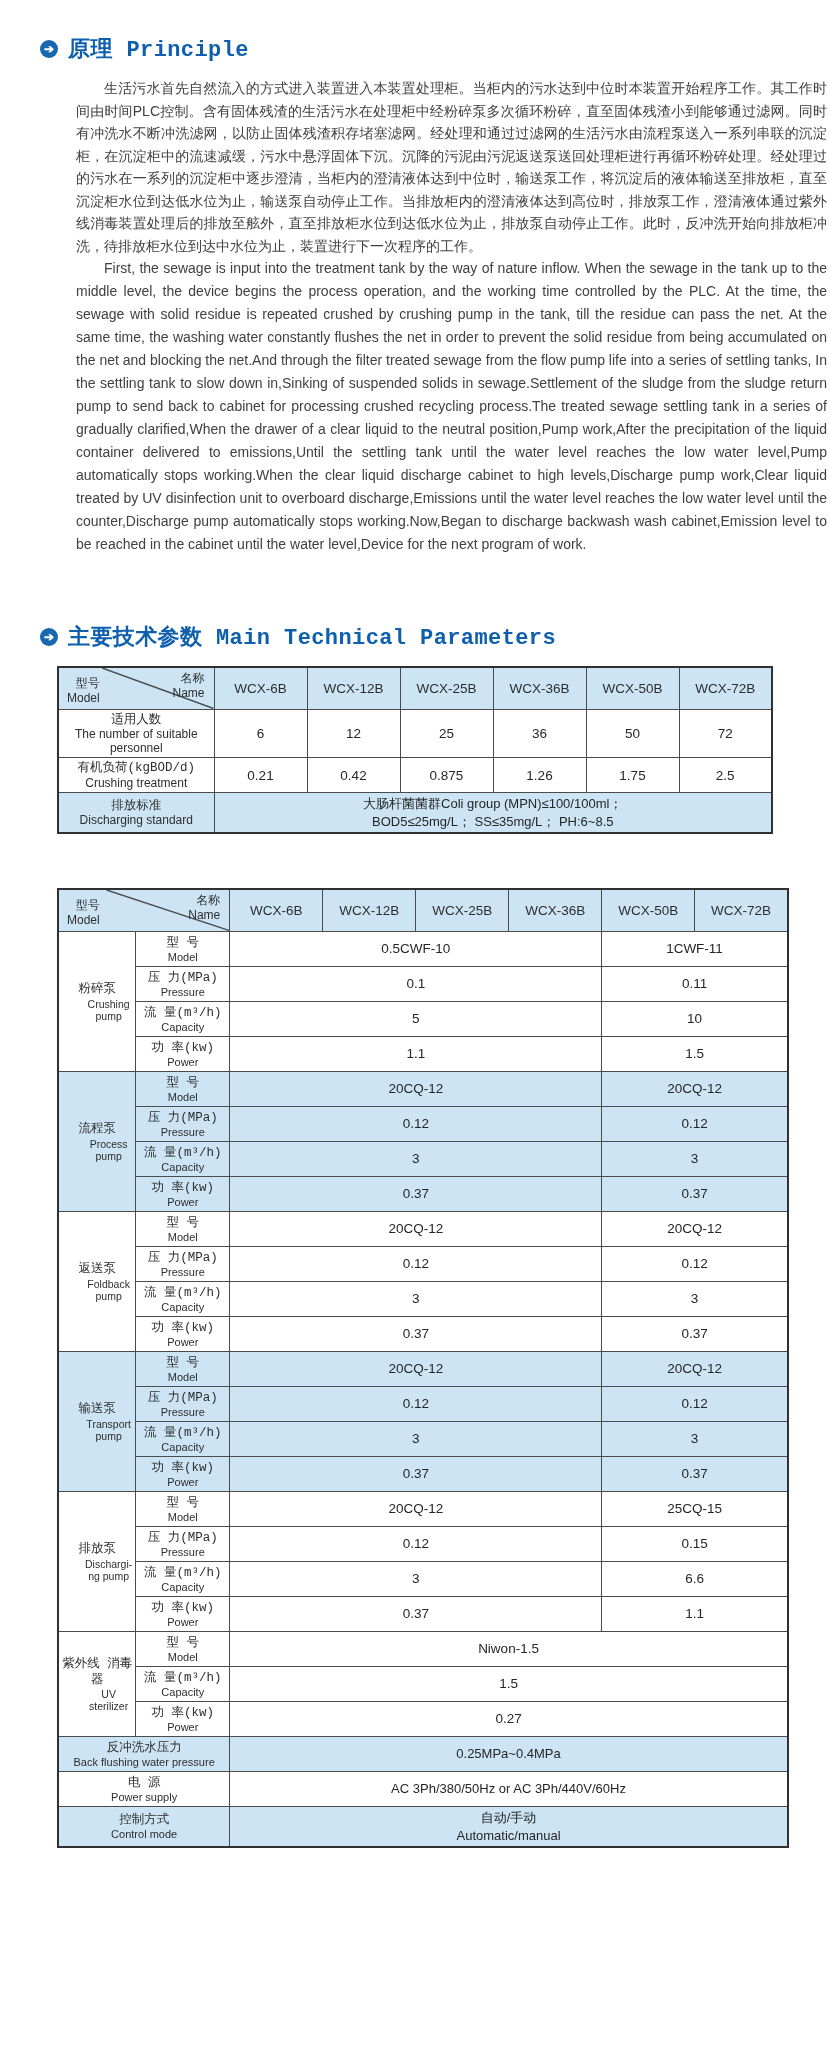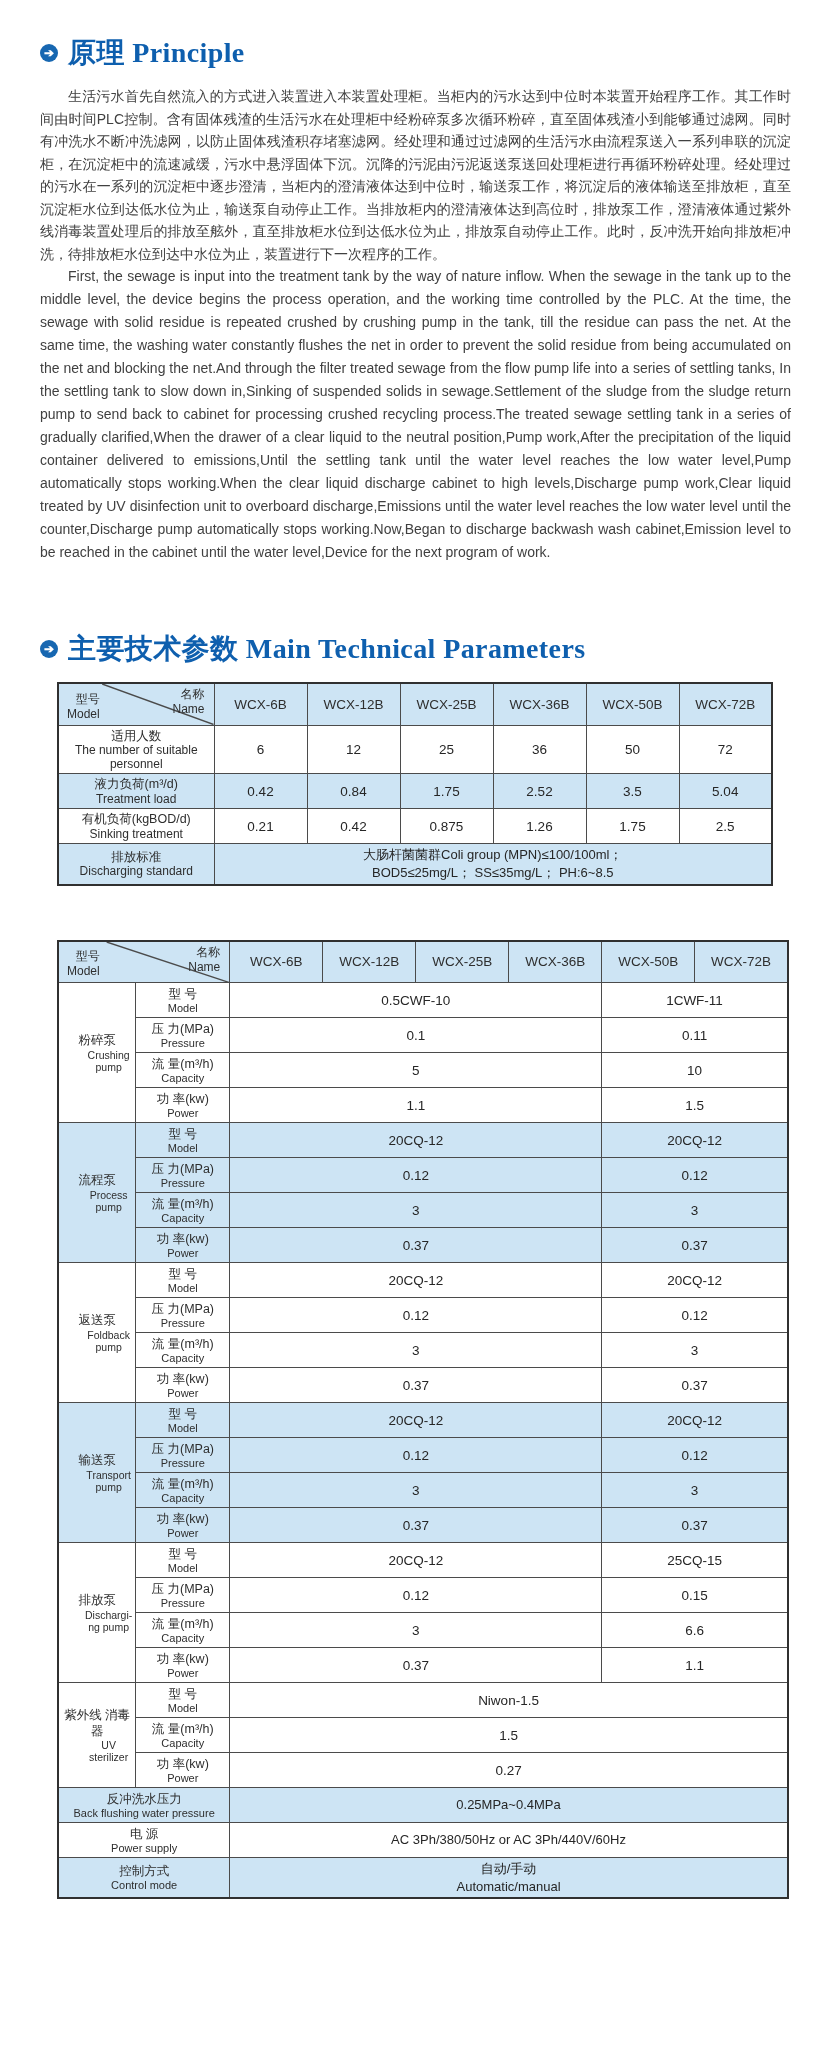--- a/index.html
+++ b/index.html
@@ -9,41 +9,41 @@
     font-family:"Liberation Sans", sans-serif; color:#3c3c3c;
   }
   .page { padding:34px 38px 0 40px; }
 
   .sec-heading { display:flex; align-items:center; gap:10px; margin-bottom:13px; }
   .bullet {
     width:18px; height:18px; border-radius:50%; background:#1767b1; color:#fff;
     font-size:12px; line-height:18px; text-align:center; font-weight:bold; flex:0 0 auto;
   }
   .sec-heading h2 {
-    font-family:Liberation Serif, serif; font-size:28px; font-weight:bold;
+    font-family:Liberation Mono, monospace; font-size:22px; font-weight:bold;
     color:#0e5fae; letter-spacing:0.4px;
   }
   .para {
     font-size:14px; line-height:22.5px; text-align:justify; text-indent:2em;
-    color:#404040; width:751px;
+    color:#404040; width:751px;margin-left:36px;
   }
   .para.en { line-height:23px; }
 
   .params-heading { margin-top:66px; }
 
   table { border-collapse:collapse; margin-left:17px; background:#fff; border:2px solid #303030; table-layout:fixed; }
   #table1 { margin-top:14px; }
   #table2 { margin-top:54px; }
   td, th { border:1px solid #4b4b4b; text-align:center; vertical-align:middle; padding:2px 3px; overflow:hidden; }
   thead th { background:#cde4f4; font-weight:normal; }
   tr.shade td { background:#cde4f4; }
   .model-h { font-size:13.5px; color:#2e2e2e; height:42px; }
   #table1 td { height:34px; }
   #table2 td { height:35px; }
-  .cell-zh { font-size:12.5px; color:#2e2e2e; line-height:1.3; }
+  .cell-zh { font-size:12.5px; color:#2e2e2e; line-height:1.3;font-family:Liberation Mono, monospace; }
   .cell-en { font-size:11px;  color:#2e2e2e; line-height:1.15; }
   #table1 .label-cell .cell-en { font-size:12px; }
   .group-cell .cell-en { font-size:10.5px;margin-left:23px; }
   .value-cell { font-size:13.5px; color:#262626; }
   .value-cell div { font-size:13px; line-height:1.35; }
 
   .corner { position:relative; height:42px; padding:0; }
   .corner svg { position:absolute; left:0; top:0; width:100%; height:100%; display:block; }
   .corner-name { position:absolute; top:3px; right:9px; text-align:right; }
   .corner-model { position:absolute; bottom:3px; left:8px; text-align:right; }
@@ -108,36 +108,24 @@
               <div class="cell-zh">适用人数</div>
               <div class="cell-en">The number of suitable personnel</div>
             </td>
             <td class="value-cell">6</td>
             <td class="value-cell">12</td>
             <td class="value-cell">25</td>
             <td class="value-cell">36</td>
             <td class="value-cell">50</td>
             <td class="value-cell">72</td>
           </tr>
-          <tr class="shade">
-            <td class="label-cell">
-              <div class="cell-zh">液力负荷(m³/d)</div>
-              <div class="cell-en">Treatment load</div>
-            </td>
-            <td class="value-cell">0.42</td>
-            <td class="value-cell">0.84</td>
-            <td class="value-cell">1.75</td>
-            <td class="value-cell">2.52</td>
-            <td class="value-cell">3.5</td>
-            <td class="value-cell">5.04</td>
-          </tr>
           <tr>
             <td class="label-cell">
               <div class="cell-zh">有机负荷(kgBOD/d)</div>
-              <div class="cell-en">Sinking treatment</div>
+              <div class="cell-en">Crushing treatment</div>
             </td>
             <td class="value-cell">0.21</td>
             <td class="value-cell">0.42</td>
             <td class="value-cell">0.875</td>
             <td class="value-cell">1.26</td>
             <td class="value-cell">1.75</td>
             <td class="value-cell">2.5</td>
           </tr>
           <tr class="shade">
             <td class="label-cell">

